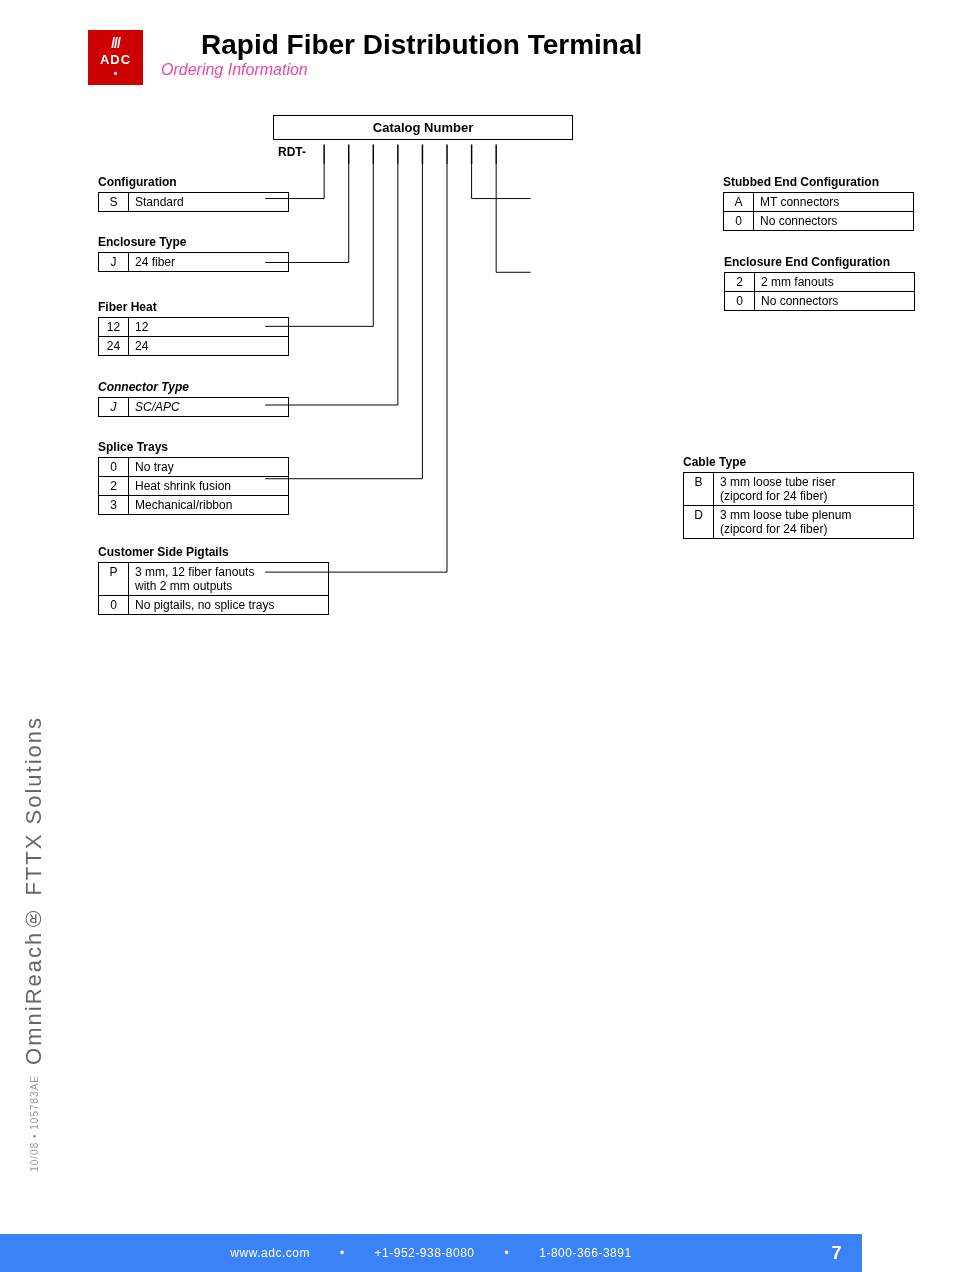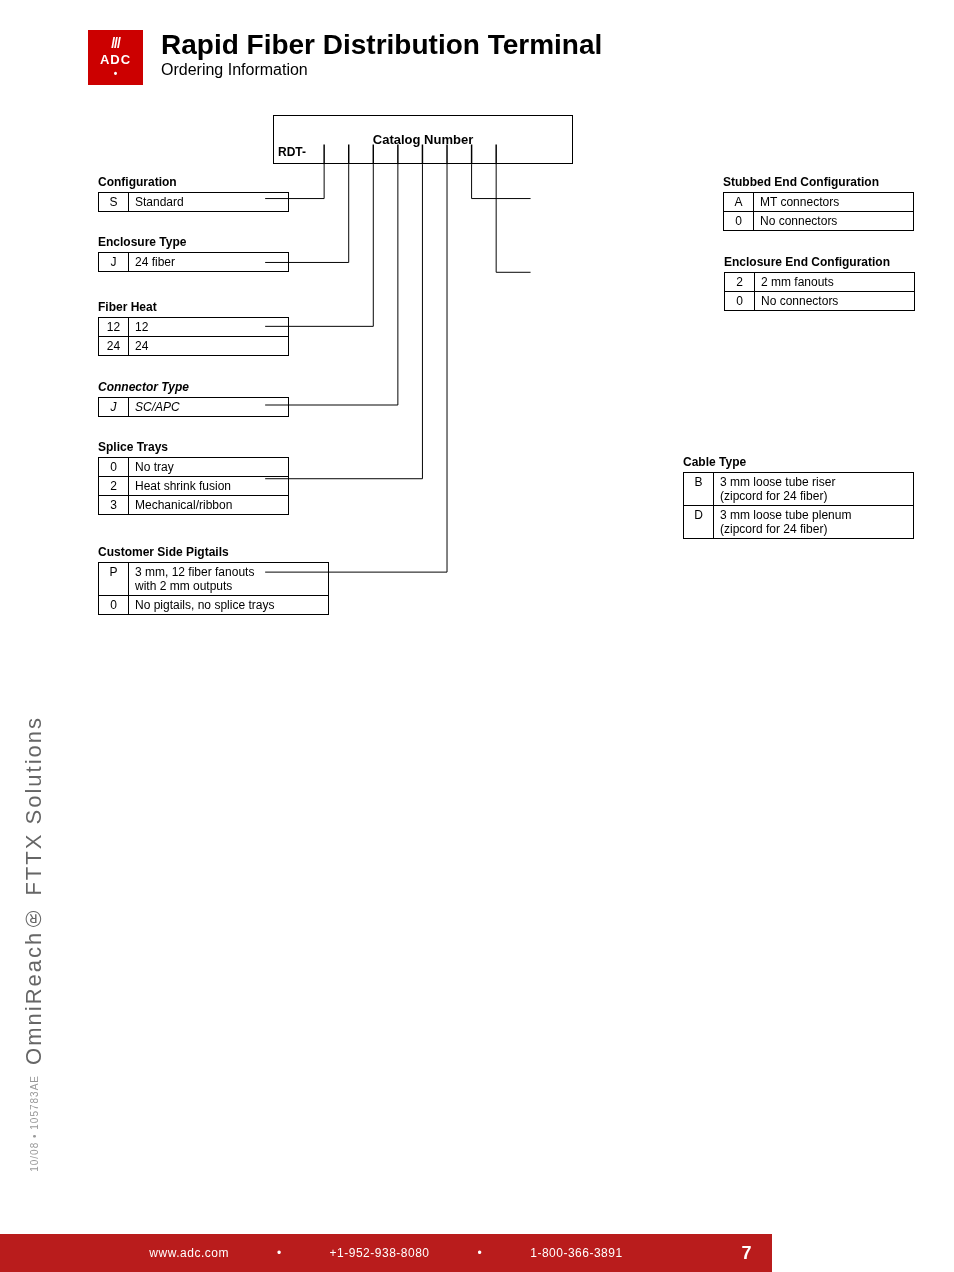--- a/index.html
+++ b/index.html
@@ -83,25 +83,27 @@
       font-size: 11px;
       font-weight: bold;
       text-align: center;
       line-height: 1.2;
     }
     .header-text h1 {
       font-size: 28px;
       font-weight: 900;
       color: #000;
       line-height: 1.1;
+      margin-left: 40px;
     }
     .header-text p {
       font-size: 16px;
-      color: #000000;
+      color: #ec4899;
       font-weight: 400;
+      font-style: italic;
     }
 
     
     .lines-svg {
       position: absolute;
       top: 0;
       left: 0;
       width: 100%;
       height: 100%;
       pointer-events: none;
@@ -136,30 +138,30 @@
 
     .wide-table td:last-child {
       min-width: 200px;
     }
 
     
     .footer {
       position: absolute;
       bottom: 0;
       left: 0;
-      width: 772px;
-      background: #b91c1c;
+      width: 862px;
+      background: #3b82f6;
       color: #fff;
       display: flex;
       align-items: center;
       justify-content: center;
       height: 38px;
       font-size: 12px;
       letter-spacing: 0.5px;
-      gap: 48px;
+      gap: 30px;
     }
     .footer-dot {
       color: #fff;
     }
     .footer-page {
       position: absolute;
       right: 20px;
       font-size: 18px;
       font-weight: bold;
     }
@@ -205,21 +207,21 @@
       </div>
     </div>
     <div class="header-text">
       <h1>Rapid Fiber Distribution Terminal</h1>
       <p>Ordering Information</p>
     </div>
   </div>
 
   <div class="full-diagram">
 
-    <div style="position:absolute; left:185px; top:0; width:300px; border:1.5px solid #000; text-align:center; padding:16px 8px; font-size:13px; font-weight:bold; background:#fff;">
+    <div style="position:absolute; left:185px; top:0; width:300px; border:1.5px solid #000; text-align:center; padding:4px 8px; font-size:13px; font-weight:bold; background:#fff;">
       <span>Catalog Number</span>
     </div>
 
     <div style="position:absolute; left:190px; top:30px; font-size:12px; font-weight:bold;">RDT-</div>
 
     <svg class="lines-svg" viewBox="0 0 830 590" xmlns="http://www.w3.org/2000/svg">
 
       <line x1="230" y1="30" x2="230" y2="50" stroke="#000" stroke-width="1.5"></line>
       <line x1="255" y1="30" x2="255" y2="50" stroke="#000" stroke-width="1.5"></line>
       <line x1="280" y1="30" x2="280" y2="50" stroke="#000" stroke-width="1.5"></line>

